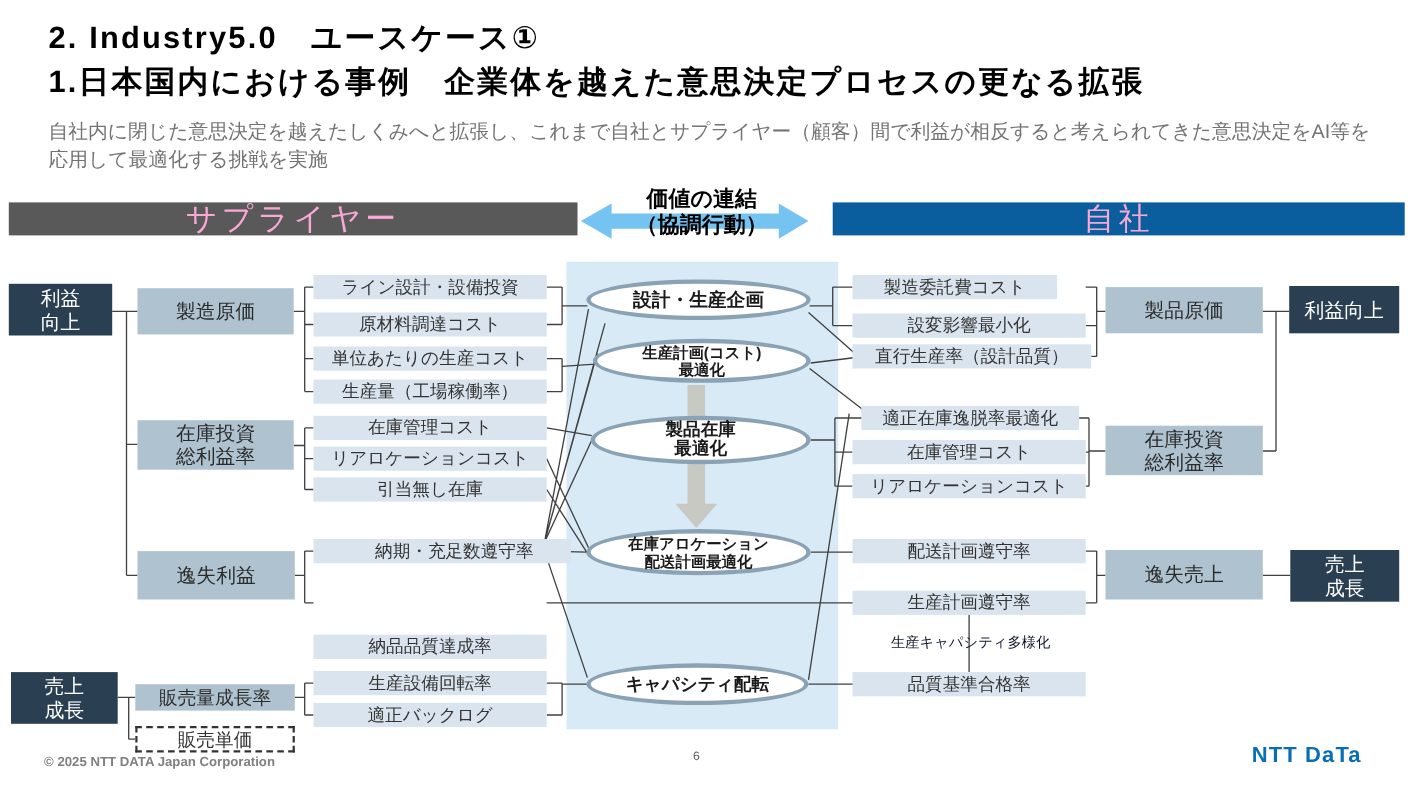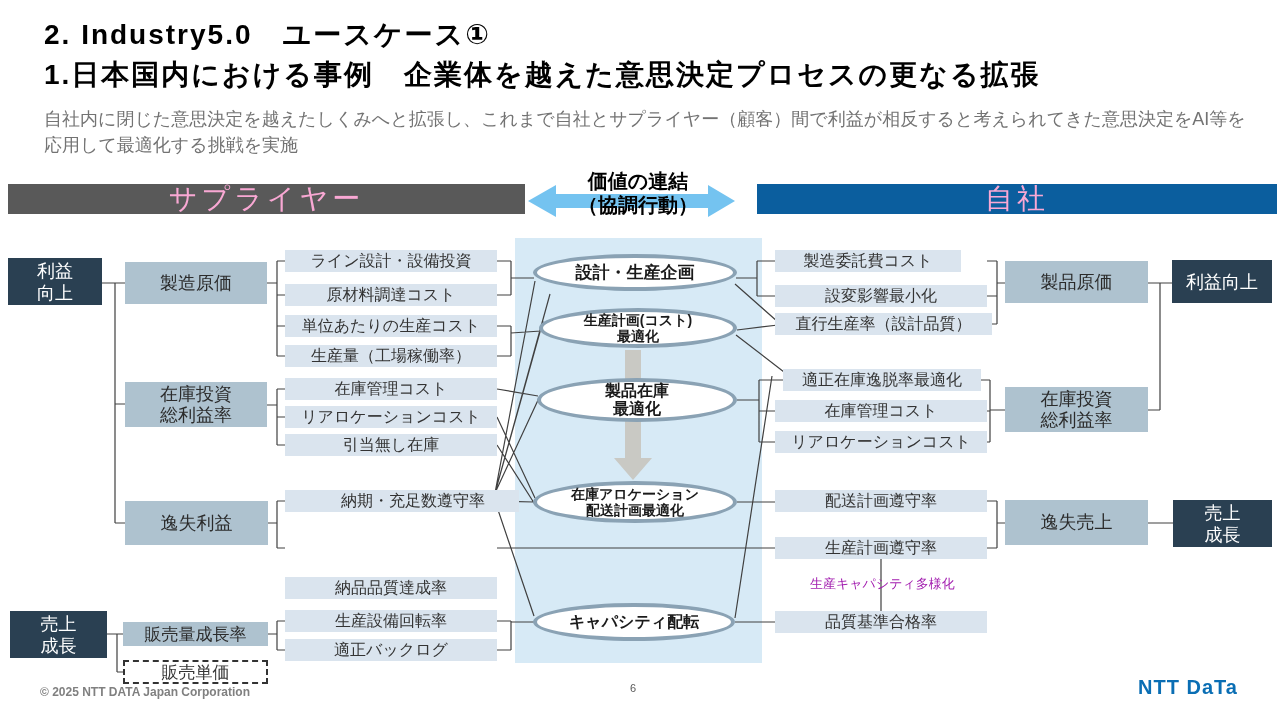--- a/index.html
+++ b/index.html
@@ -15,21 +15,21 @@
   .dark{background:#2A4052;color:#fff;display:flex;flex-direction:column;align-items:center;
         justify-content:center;font-size:18px;line-height:22px;z-index:2;}
   .mbox{background:#AEC2CF;color:#2b2b2b;display:flex;flex-direction:column;align-items:center;
         justify-content:center;font-size:18px;line-height:21px;z-index:2;}
   .bar{background:#DAE4EE;color:#333;height:22px;display:flex;align-items:center;justify-content:center;
        font-size:16px;white-space:nowrap;z-index:2;}
   .dashed{background:#fff;border:2px dashed #333;color:#333;display:flex;align-items:center;
           justify-content:center;font-size:17px;z-index:2;box-sizing:border-box;}
   .eli{background:#fff;border:4px solid #8AA2B4;border-radius:50%;display:flex;flex-direction:column;
        align-items:center;justify-content:center;font-weight:bold;color:#1a1a1a;z-index:2;box-sizing:border-box;}
-  .note{font-size:13px;color:#a21caf;z-index:2;white-space:nowrap;}
+  .note{font-size:13px;color:#0f172a;z-index:2;white-space:nowrap;}
   .foot{font-size:12px;color:#808080;font-weight:bold;z-index:2;}
   .pagenum{font-size:11px;color:#595959;z-index:2;}
   .logo{font-size:20px;font-weight:800;color:#0A6EB4;letter-spacing:1px;z-index:2;white-space:nowrap;}
   svg{position:absolute;left:0;top:0;z-index:1;}
 </style>
 </head>
 <body>
 
 <div class="abs title" style="left:44px;top:16px;">2. Industry5.0　ユースケース①</div>
 <div class="abs title" style="left:44px;top:56px;">1.日本国内における事例　企業体を越えた意思決定プロセスの更なる拡張</div>

